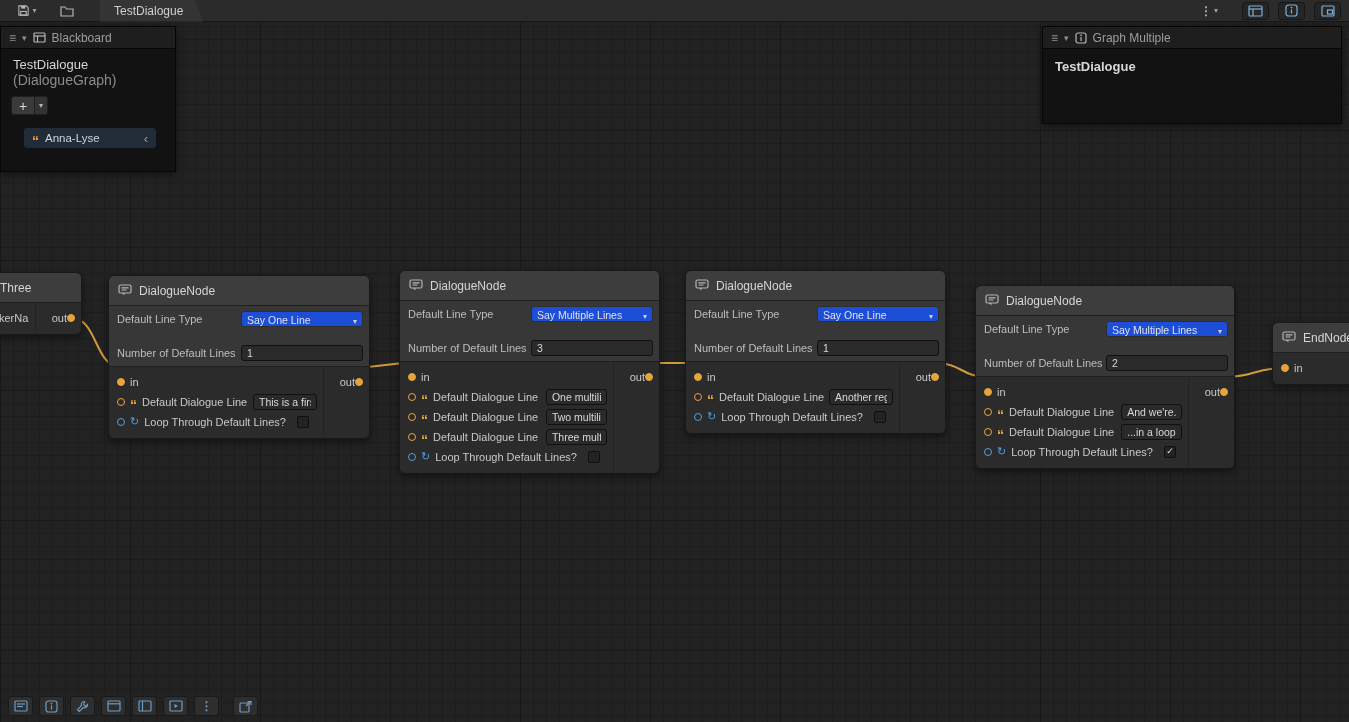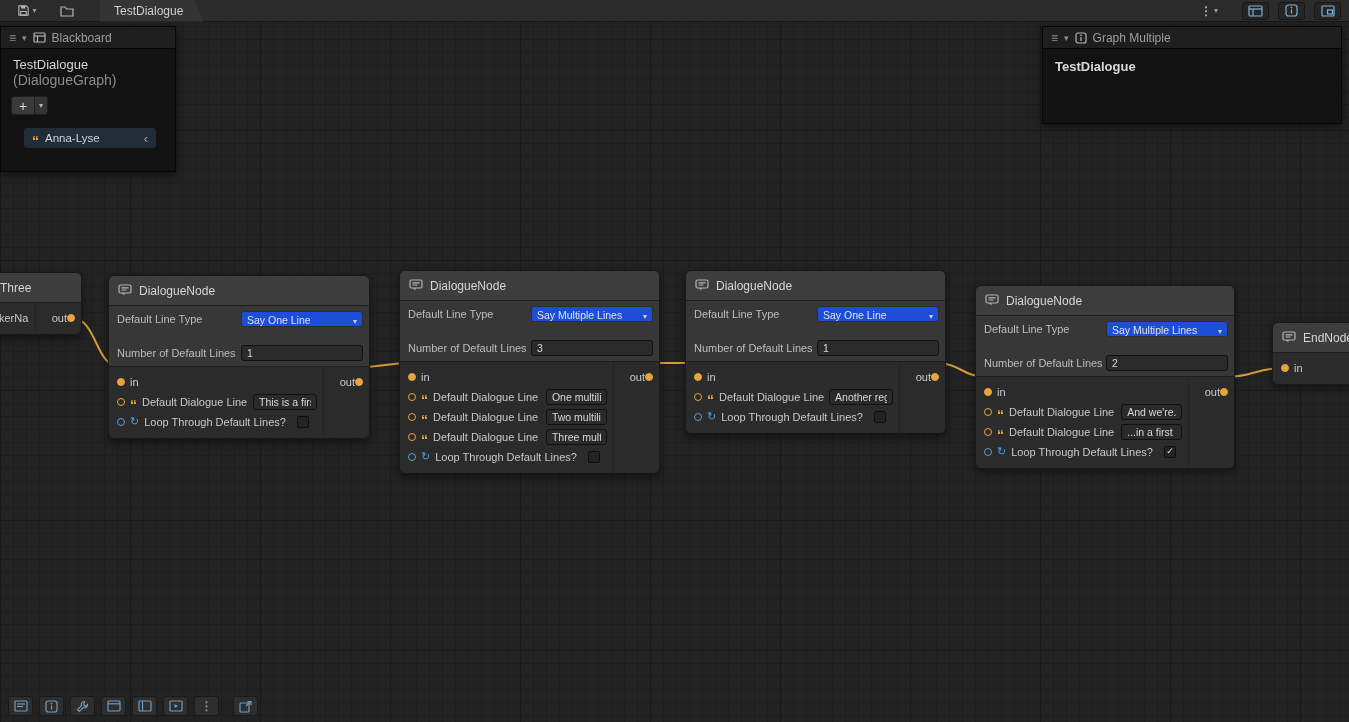--- a/index.html
+++ b/index.html
@@ -393,21 +393,21 @@
         <span class="row-label">Default Dialogue Line 1</span>
         <div class="textfield small">
           <span>And we're...</span>
         </div>
       </div>
       <div class="port-row">
         <span class="port"></span>
         <span class="q-icon">“</span>
         <span class="row-label">Default Dialogue Line 2</span>
         <div class="textfield small">
-          <span>...in a first</span>
+          <span>...in a loop</span>
         </div>
       </div>
       <div class="port-row">
         <span class="port blue"></span>
         <span class="loop-icon">↻</span>
         <span class="row-label">Loop Through Default Lines?</span>
         <span class="checkbox checked">✓</span>
       </div>
     </div>
     <div class="node-outputs">

